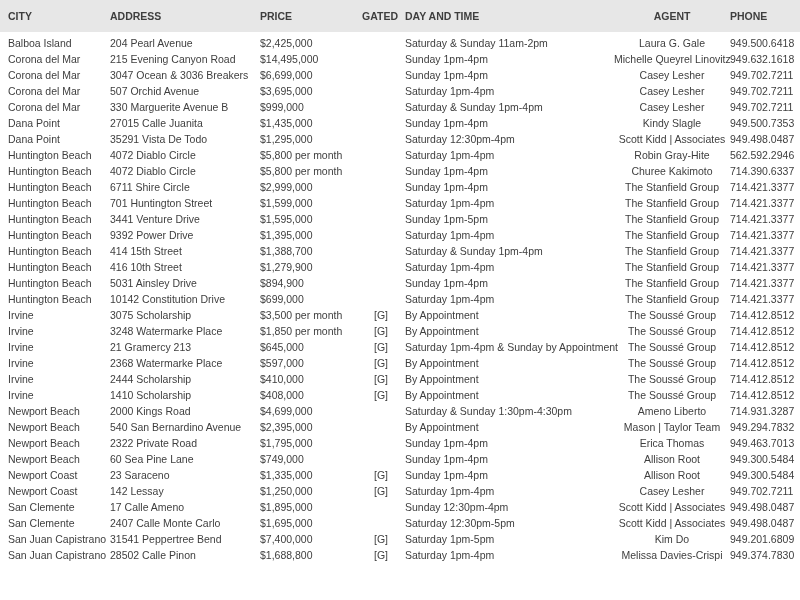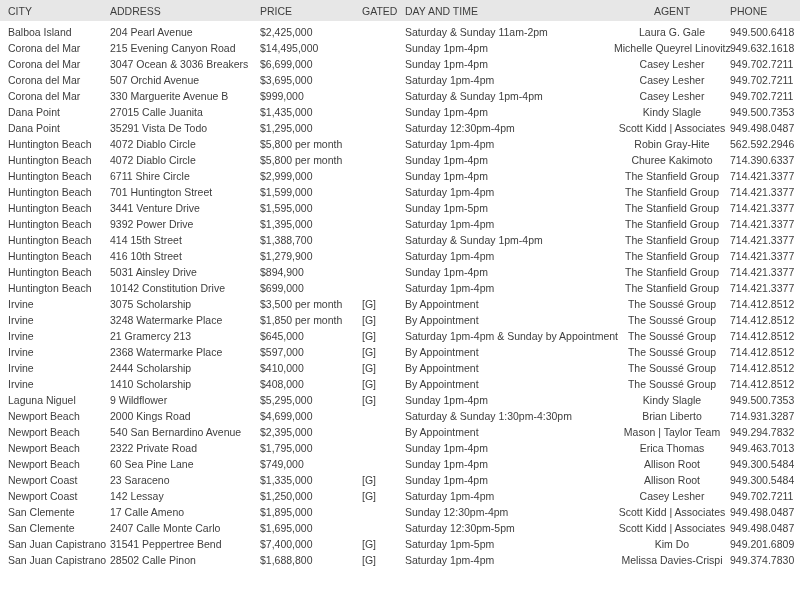--- a/index.html
+++ b/index.html
@@ -1,25 +1,25 @@
 <!DOCTYPE html>
 <html><head>
 <meta charset="utf-8">
 <style>
   html,body{margin:0;padding:0;background:#ffffff;}
   body{width:800px;height:600px;overflow:hidden;font-family:"Liberation Sans","DejaVu Sans",sans-serif;}
   table{border-collapse:collapse;table-layout:fixed;width:800px;}
   th,td{padding:0;font-size:10.5px;color:#3e3e3e;white-space:nowrap;text-align:left;overflow:visible;vertical-align:middle;}
-  thead th{height:21px;font-weight:normal;background:#e7e7e7;}
+  thead th{height:32px;font-weight:bold;background:#e7e7e7;}
   tbody td{height:16px;font-weight:normal;}
   tbody tr:first-child td{padding-top:3px;}
   .col-city{padding-left:8px;}
   .col-day{padding-left:7px;}
   .col-agent{padding-left:4px;text-align:center;}
-  .col-gated{padding-right:10px;}
+  .col-gated{text-align:right;padding-right:10px;}
   .col-phone{text-align:left;padding-right:3px;}
 </style>
 </head>
 <body>
 
 <div>
   <table>
     <colgroup>
       <col style="width:110px">
       <col style="width:150px">
@@ -242,35 +242,26 @@
         <tr>
           <td class="col-city">Irvine</td>
           <td class="col-address">1410 Scholarship</td>
           <td class="col-price">$408,000</td>
           <td class="col-gated">[G]</td>
           <td class="col-day">By Appointment</td>
           <td class="col-agent">The Soussé Group</td>
           <td class="col-phone">714.412.8512</td>
         </tr>
         <tr>
-          <td class="col-city">Laguna Niguel</td>
-          <td class="col-address">9 Wildflower</td>
-          <td class="col-price">$5,295,000</td>
-          <td class="col-gated">[G]</td>
-          <td class="col-day">Sunday 1pm-4pm</td>
-          <td class="col-agent">Kindy Slagle</td>
-          <td class="col-phone">949.500.7353</td>
-        </tr>
-        <tr>
           <td class="col-city">Newport Beach</td>
           <td class="col-address">2000 Kings Road</td>
           <td class="col-price">$4,699,000</td>
           <td class="col-gated"></td>
           <td class="col-day">Saturday &amp; Sunday 1:30pm-4:30pm</td>
-          <td class="col-agent">Brian Liberto</td>
+          <td class="col-agent">Ameno Liberto</td>
           <td class="col-phone">714.931.3287</td>
         </tr>
         <tr>
           <td class="col-city">Newport Beach</td>
           <td class="col-address">540 San Bernardino Avenue</td>
           <td class="col-price">$2,395,000</td>
           <td class="col-gated"></td>
           <td class="col-day">By Appointment</td>
           <td class="col-agent">Mason | Taylor Team</td>
           <td class="col-phone">949.294.7832</td>

